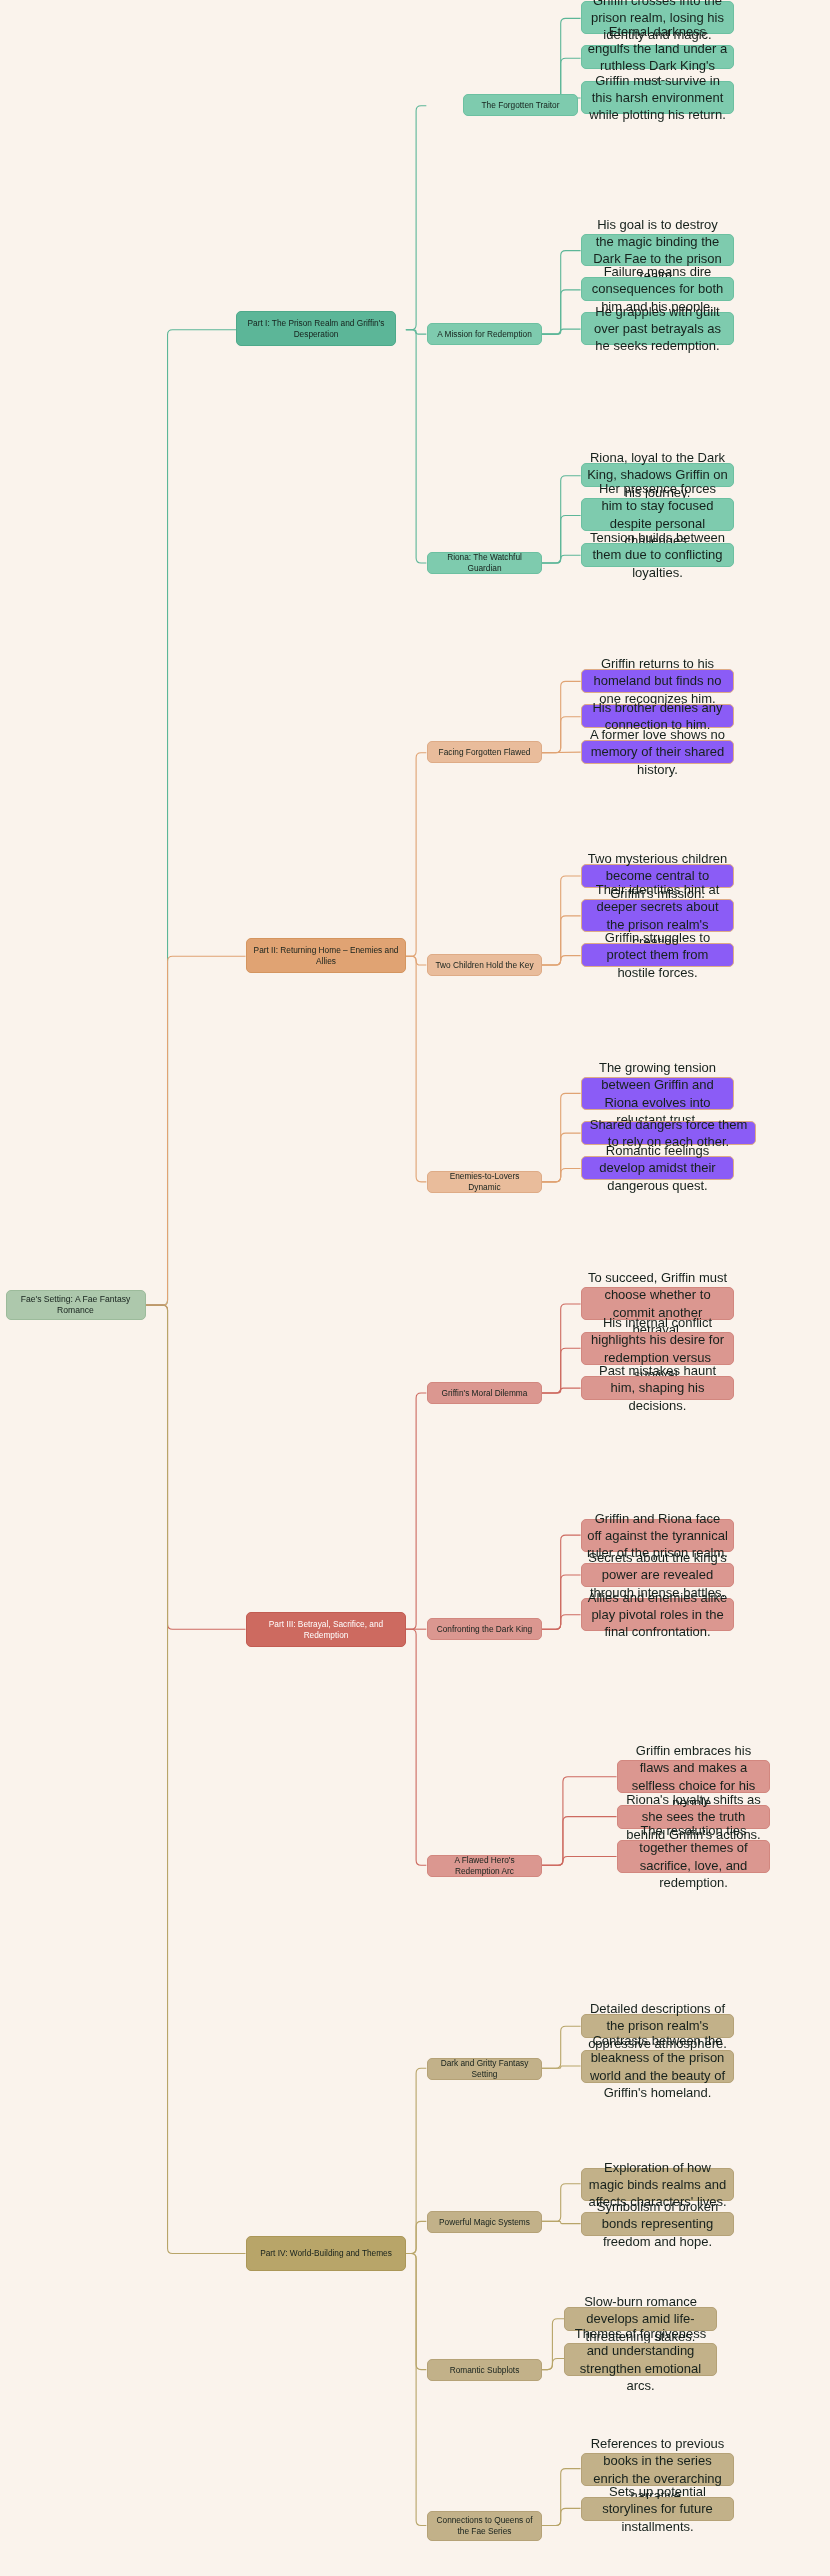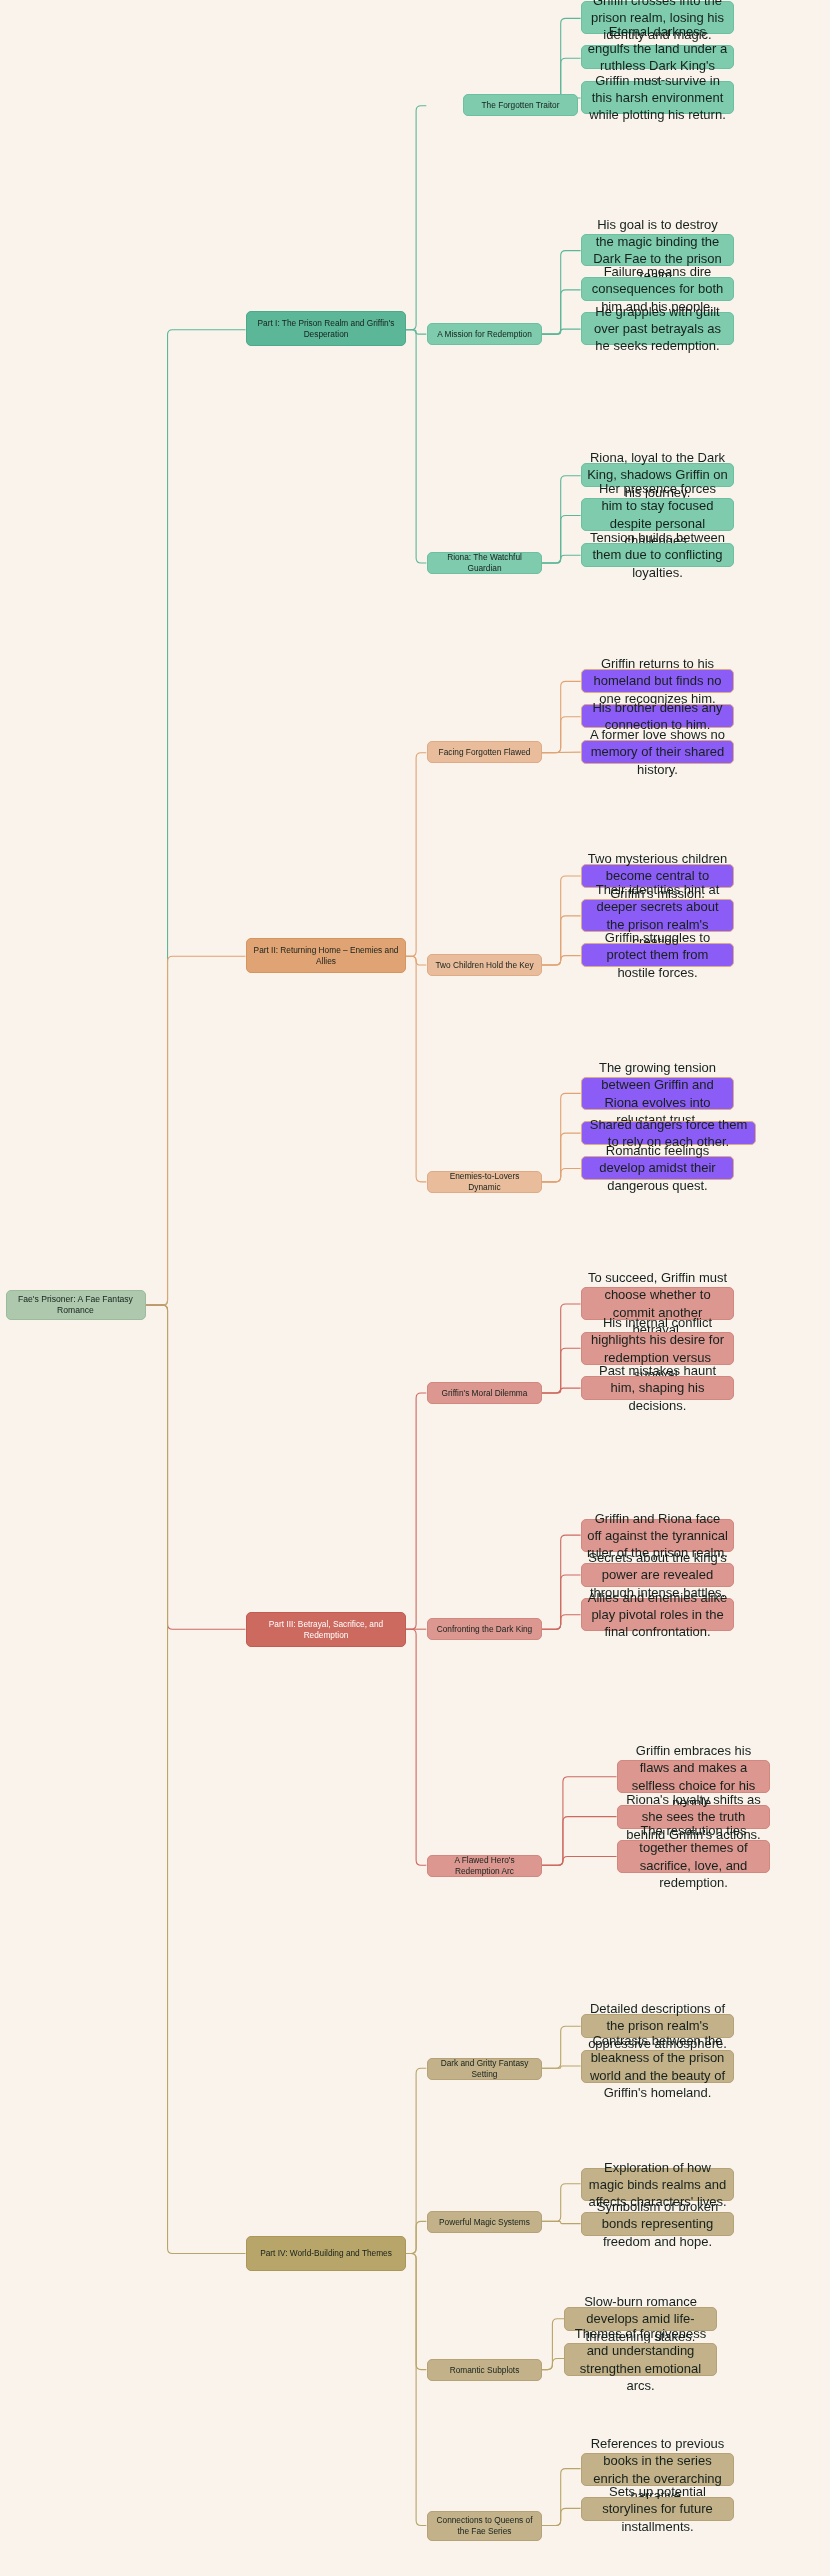--- a/index.html
+++ b/index.html
@@ -88,22 +88,22 @@
       <path d="M 734 4074 L 743.5 4074 Q 752.5 4074 752.5 4065 L 752.5 4025 Q 752.5 4016 761.5 4016 L 771 4016" fill="none" stroke="#b8a569" stroke-width="2"></path>
       <path d="M 978 4016 L 1005 4016 Q 1014 4016 1014 4007 L 1014 3957 Q 1014 3948 1023 3948 L 1050 3948" fill="none" stroke="#b8a569" stroke-width="2"></path>
       <path d="M 978 4016 L 1012 4016 Q 1014 4016 1014 4018 L 1014 4018 Q 1014 4020 1016 4020 L 1050 4020" fill="none" stroke="#b8a569" stroke-width="2"></path>
       <path d="M 734 4074 L 743.5 4074 Q 752.5 4074 752.5 4083 L 752.5 4275 Q 752.5 4284 761.5 4284 L 771 4284" fill="none" stroke="#b8a569" stroke-width="2"></path>
       <path d="M 978 4284 L 990 4284 Q 999 4284 999 4275 L 999 4201 Q 999 4192 1008 4192 L 1020 4192" fill="none" stroke="#b8a569" stroke-width="2"></path>
       <path d="M 978 4284 L 990 4284 Q 999 4284 999 4275 L 999 4273 Q 999 4264 1008 4264 L 1020 4264" fill="none" stroke="#b8a569" stroke-width="2"></path>
       <path d="M 734 4074 L 743.5 4074 Q 752.5 4074 752.5 4083 L 752.5 4557 Q 752.5 4566 761.5 4566 L 771 4566" fill="none" stroke="#b8a569" stroke-width="2"></path>
       <path d="M 978 4566 L 1005 4566 Q 1014 4566 1014 4557 L 1014 4472 Q 1014 4463 1023 4463 L 1050 4463" fill="none" stroke="#b8a569" stroke-width="2"></path>
       <path d="M 978 4566 L 1005 4566 Q 1014 4566 1014 4557 L 1014 4544 Q 1014 4535 1023 4535 L 1050 4535" fill="none" stroke="#b8a569" stroke-width="2"></path>
     </svg>
-<div class="node root" style="left: 5.5px; top: 1290px; width: 140px; height: 30px;">Fae's Prisoner: A Fae Fantasy Romance</div>
-    <div class="node lvl1 c-green-1" style="left: 246px; top: 311px; width: 160px; height: 35px;">Part I: The Prison Realm and Griffin's Desperation</div>
+<div class="node root" style="left: 5.5px; top: 1290px; width: 140px; height: 30px;">Fae's Setting: A Fae Fantasy Romance</div>
+    <div class="node lvl1 c-green-1" style="left: 236px; top: 311px; width: 160px; height: 35px;">Part I: The Prison Realm and Griffin's Desperation</div>
     <div class="node lvl2 c-green-2" style="left: 427px; top: 94px; width: 115px; height: 22px; margin-left: 36px;">The Forgotten Traitor</div>
     <div class="node lvl3 c-green-3" style="left: 581px; top: 1.1px; width: 153px; height: 33px;">Griffin crosses into the prison realm, losing his identity and magic.</div>
     <div class="node lvl3 c-green-3" style="left: 581px; top: 45px; width: 153px; height: 24px;">Eternal darkness engulfs the land under a ruthless Dark King's rule.</div>
     <div class="node lvl3 c-green-3" style="left: 581px; top: 81px; width: 153px; height: 33px;">Griffin must survive in this harsh environment while plotting his return.</div>
     <div class="node lvl2 c-green-2" style="left: 427px; top: 323px; width: 115px; height: 22px;">A Mission for Redemption</div>
     <div class="node lvl3 c-green-3" style="left: 581px; top: 234px; width: 153px; height: 32px;">His goal is to destroy the magic binding the Dark Fae to the prison realm.</div>
     <div class="node lvl3 c-green-3" style="left: 581px; top: 277px; width: 153px; height: 24px;">Failure means dire consequences for both him and his people.</div>
     <div class="node lvl3 c-green-3" style="left: 581px; top: 312px; width: 153px; height: 33px;">He grapples with guilt over past betrayals as he seeks redemption.</div>
     <div class="node lvl2 c-green-2" style="left: 427px; top: 552px; width: 115px; height: 22px;">Riona: The Watchful Guardian</div>
     <div class="node lvl3 c-green-3" style="left: 581px; top: 463px; width: 153px; height: 24px;">Riona, loyal to the Dark King, shadows Griffin on his journey.</div>

